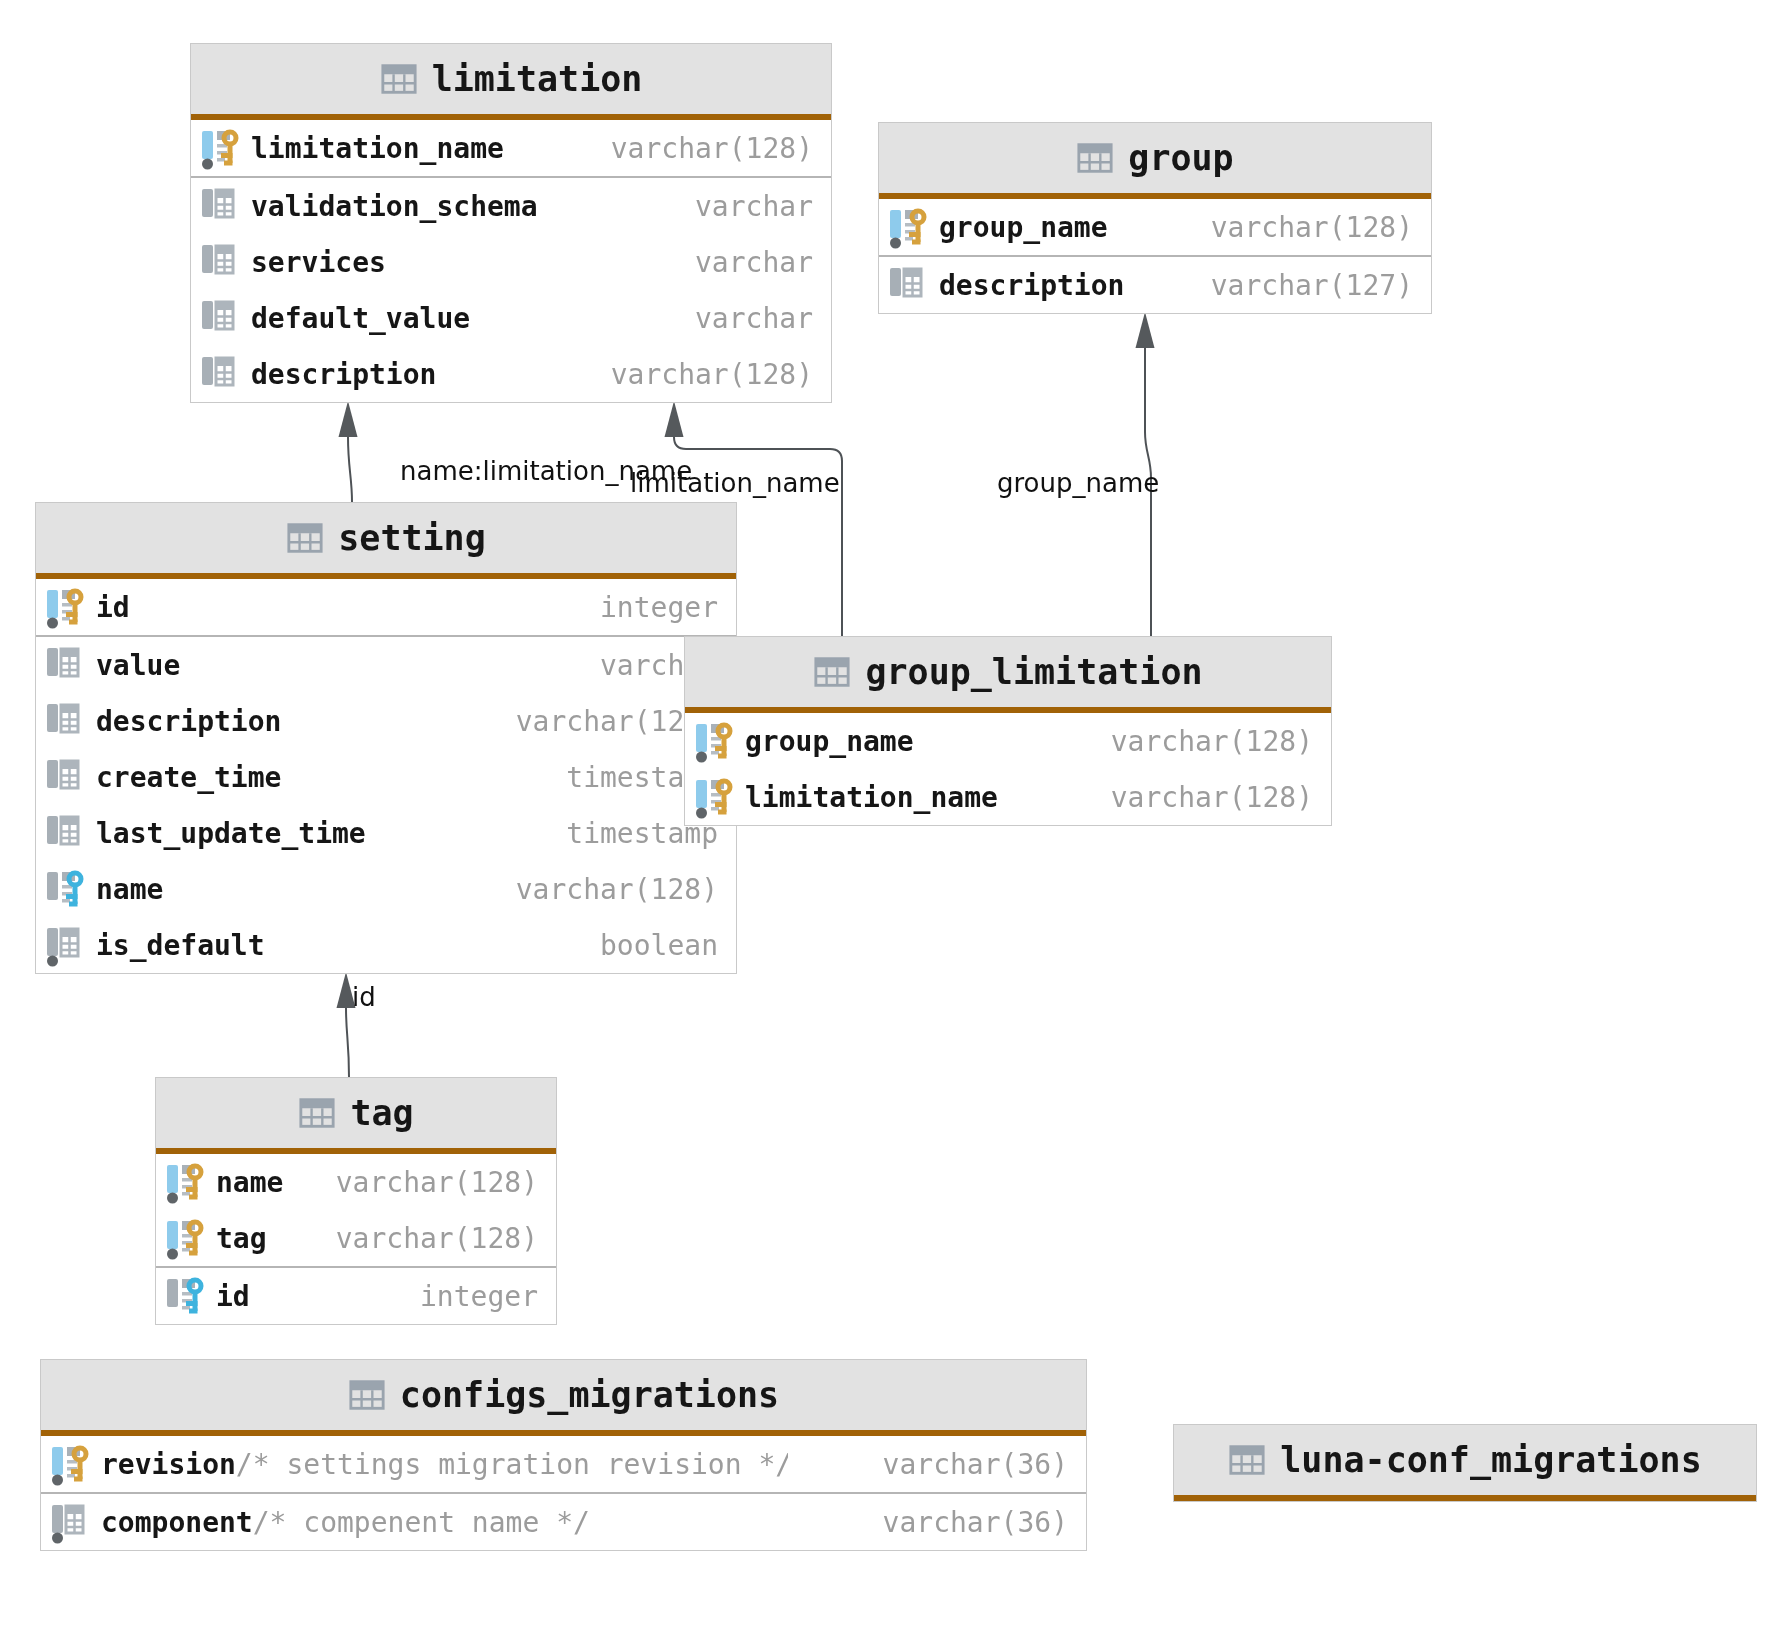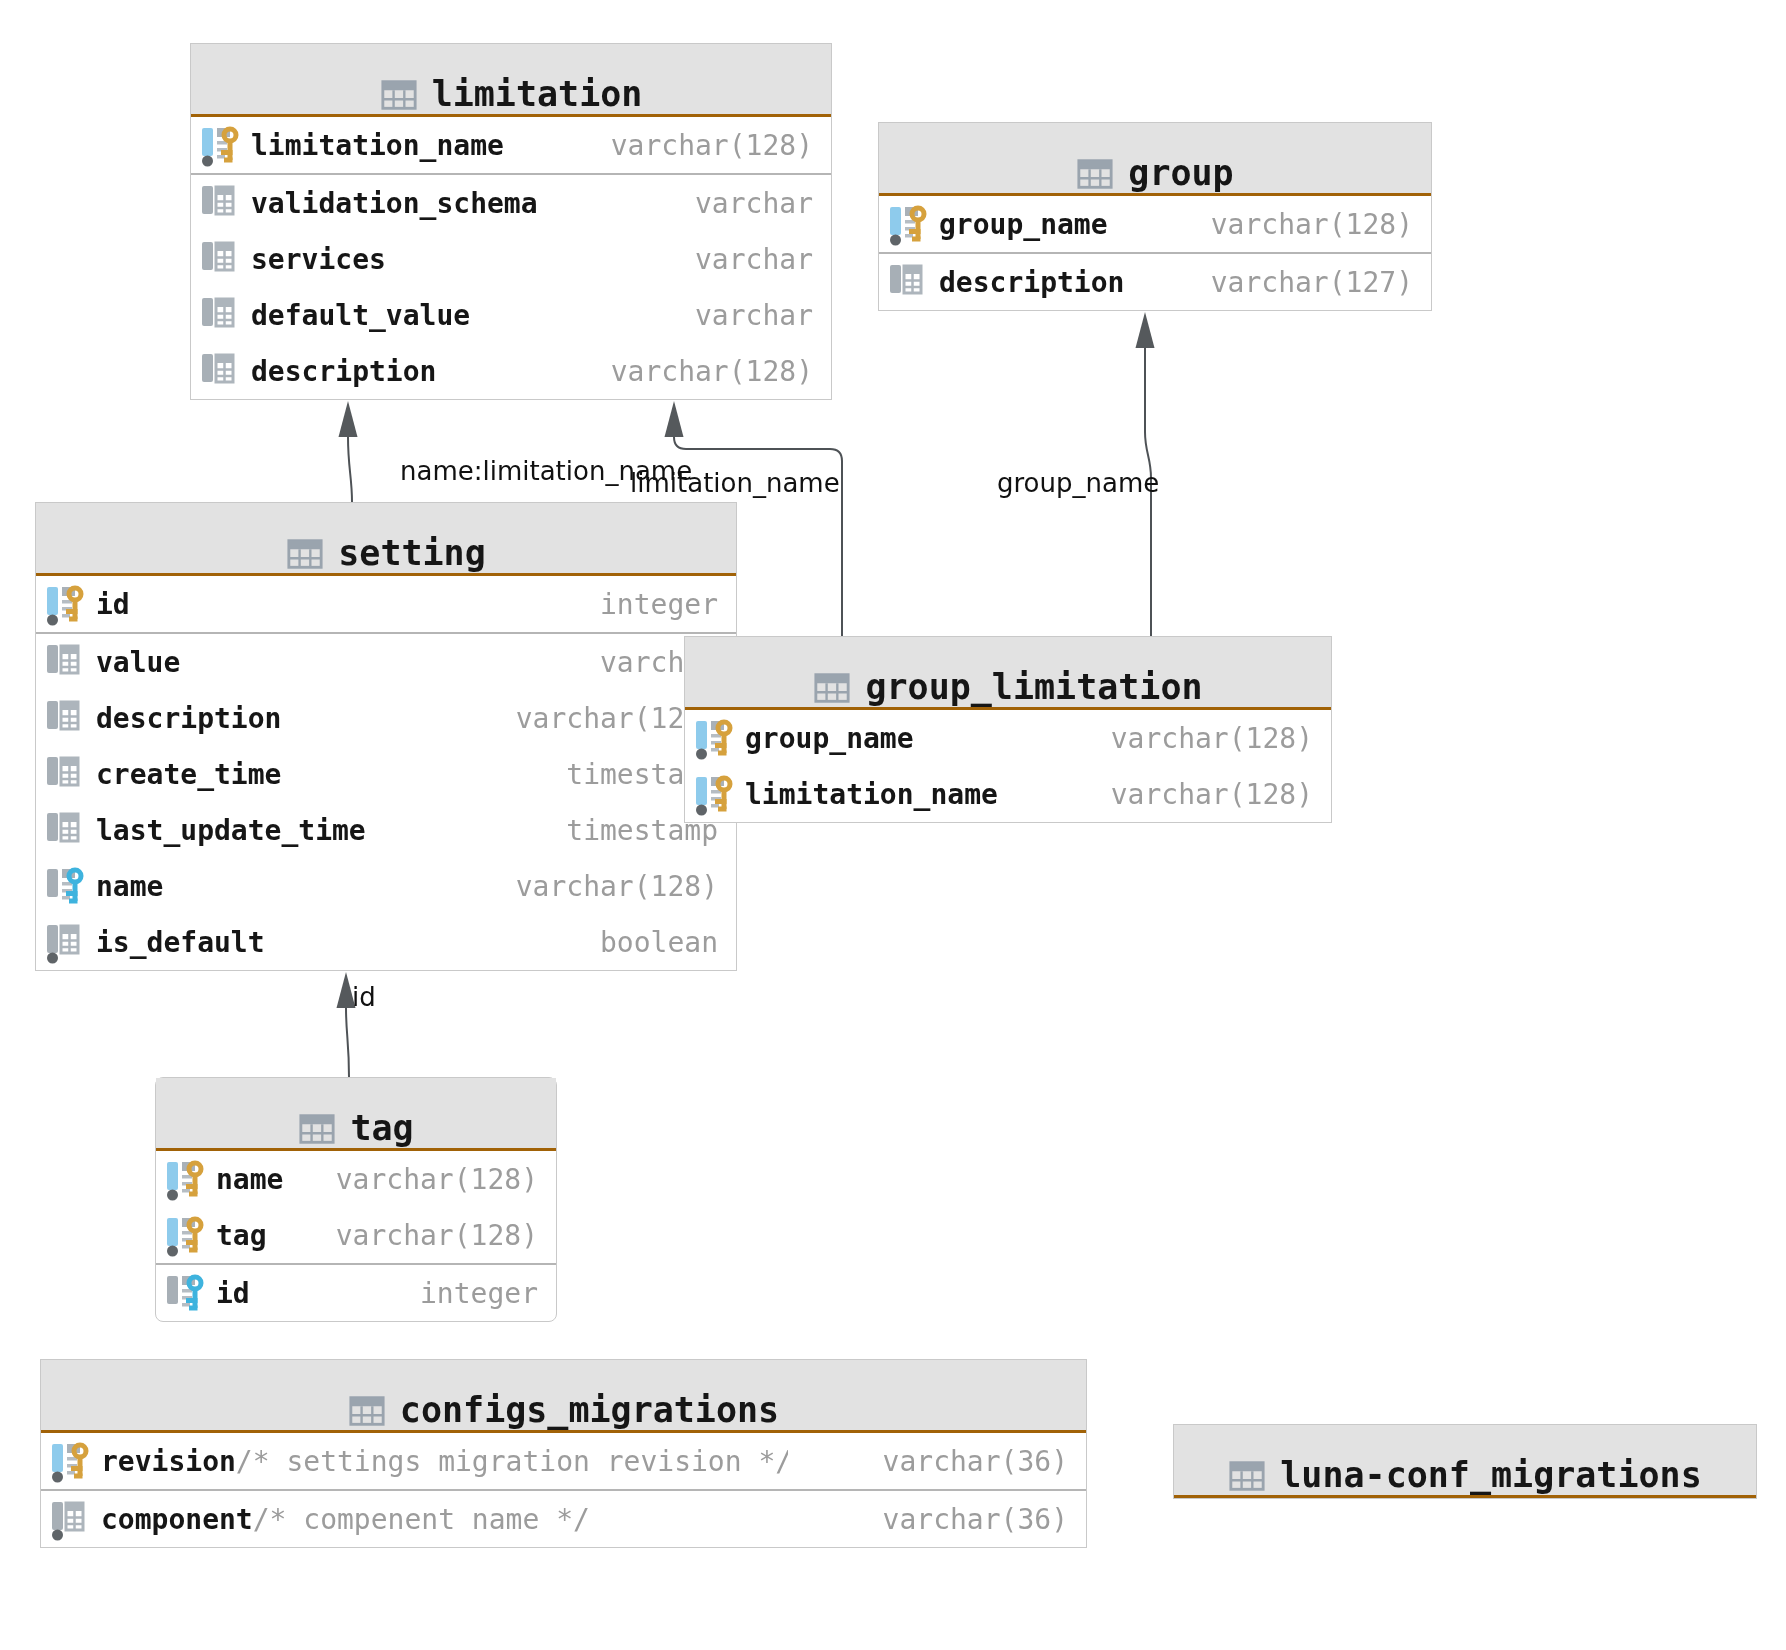--- a/index.html
+++ b/index.html
@@ -12,22 +12,22 @@
   .edge-label{
     position:absolute;z-index:2;
     font-family:"DejaVu Sans","Liberation Sans",sans-serif;
     font-size:26px;color:#111111;white-space:pre;line-height:30px;
   }
   .tbl{
     position:absolute;z-index:1;background:#ffffff;
     border:1.5px solid #c9c9c9;box-sizing:content-box;
   }
   .hdr{
-    height:70px;background:#e2e2e2;border-bottom:3px solid #a16207;
-    display:flex;align-items:flex-end;justify-content:center;gap:14px;
+    height:70px;background:#e2e2e2;border-bottom:6px solid #a16207;
+    display:flex;align-items:center;justify-content:center;gap:14px;
     font-size:35px;font-weight:bold;color:#161616;white-space:pre;
   }
   .hdr svg{width:38px;height:38px;flex:0 0 38px;}
   .row{
     height:56px;display:flex;align-items:center;
     padding:0 18px 0 8px;font-size:28px;white-space:pre;
   }
   .row.keysep{border-bottom:2px solid #b5b5b5;}
   .ic{width:44px;height:44px;flex:0 0 44px;margin-right:8px;}
   .ic svg{width:44px;height:44px;display:block;}
@@ -274,21 +274,21 @@
           <use href="#i-bar-blue"></use>
           <use href="#i-dot"></use>
           <use href="#i-list"></use>
           <use href="#i-key-gold"></use>
         </svg></span>
     <span class="cname">limitation_name</span>
     <span class="ctype">varchar(128)</span>
   </div>
 </div>
 
-<div class="tbl" style="left:155px;top:1077px;width:400px;border-radius:8px;">
+<div class="tbl" style="left:155px;top:1077px;width:400px;">
   <div class="hdr">
     <svg viewBox="0 0 40 40">
         <use href="#i-table"></use>
       </svg>
     <span>tag</span>
   </div>
   <div class="row">
     <span class="ic"><svg viewBox="0 0 44 44">
           <use href="#i-bar-blue"></use>
           <use href="#i-dot"></use>

